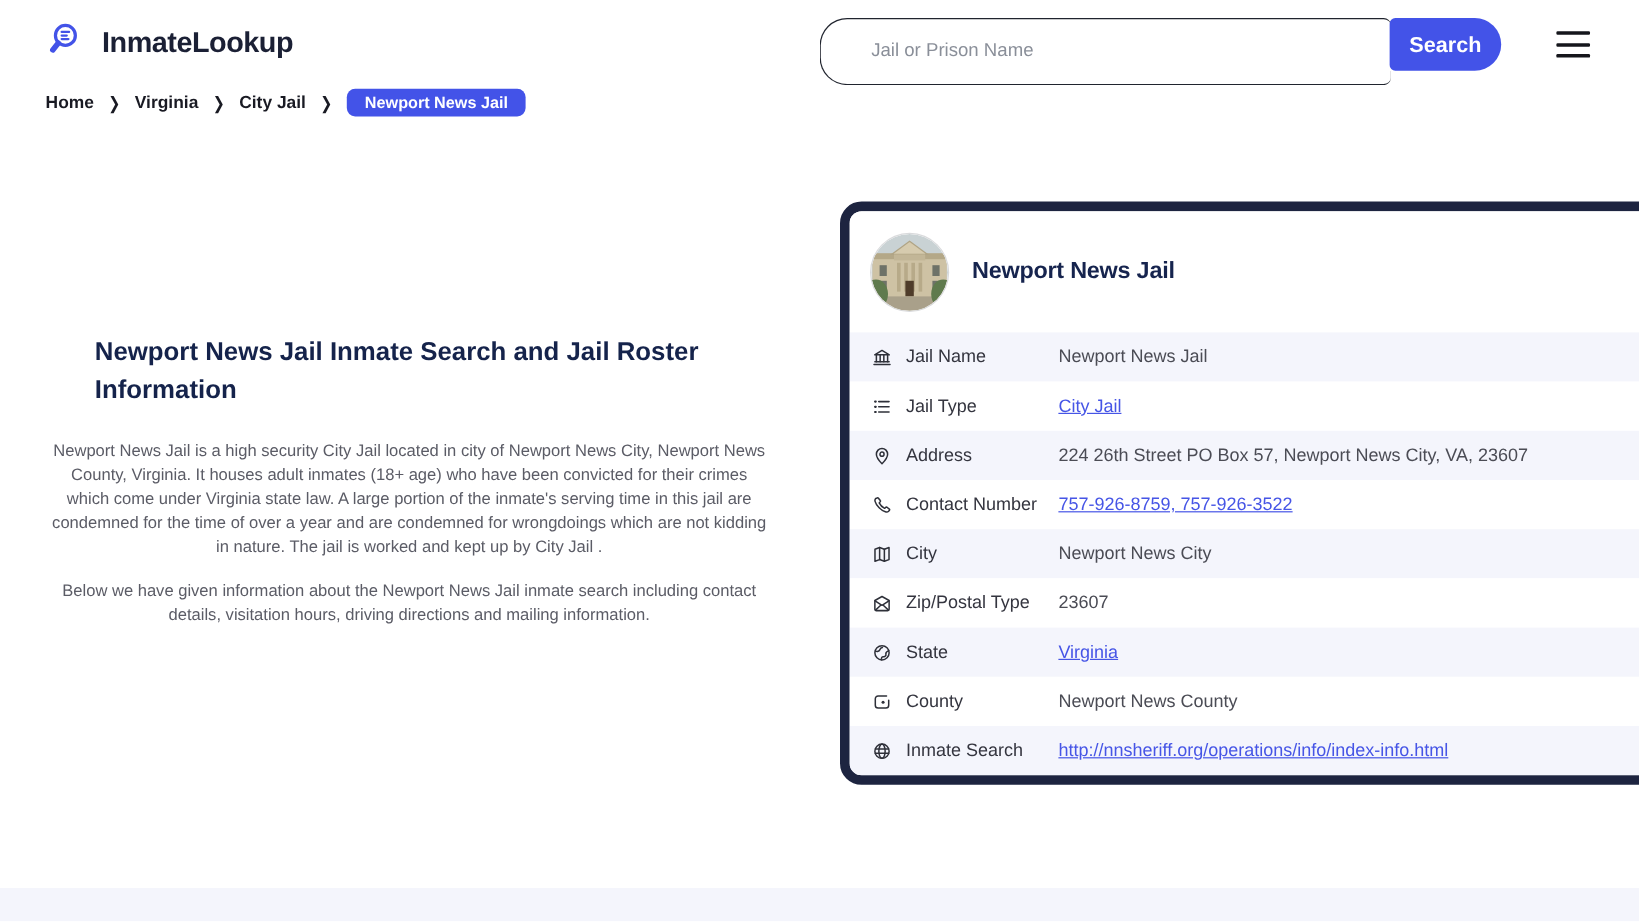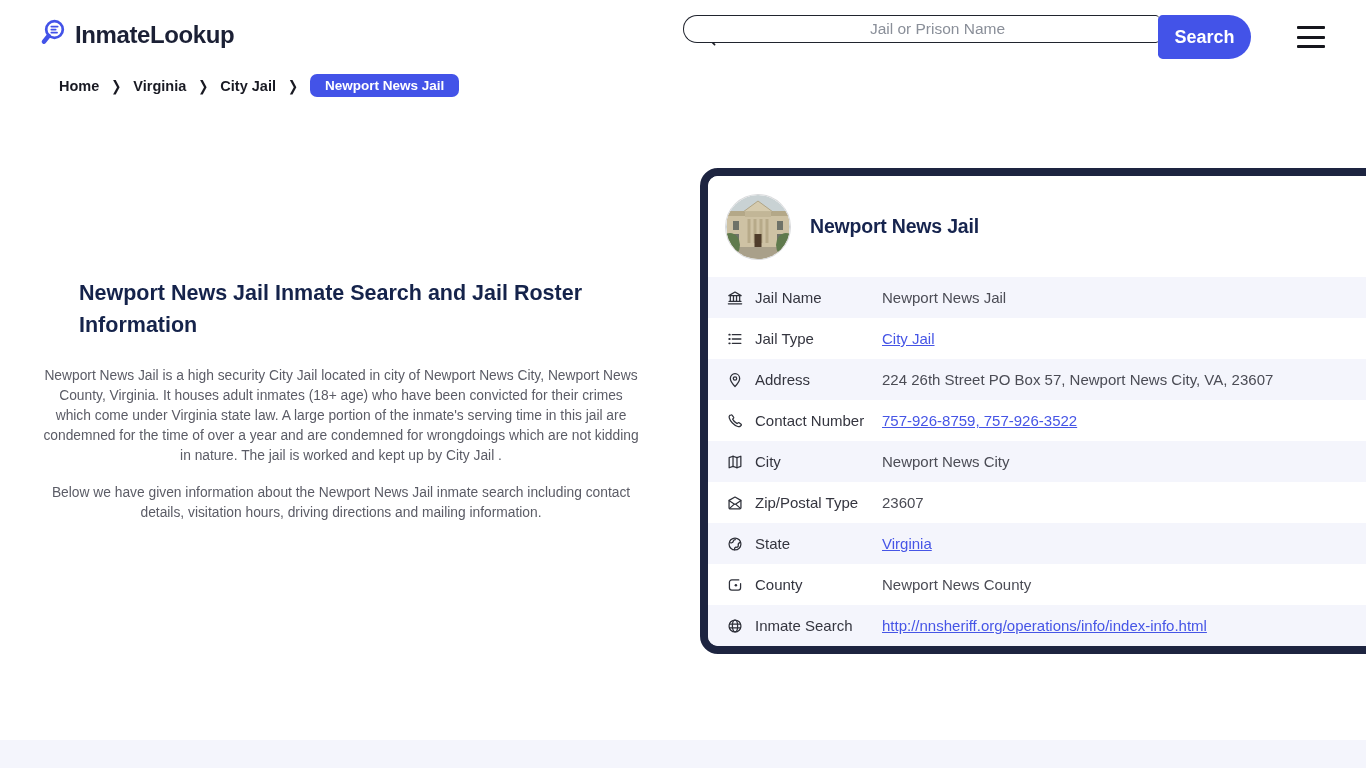--- a/index.html
+++ b/index.html
@@ -14,46 +14,45 @@
   html,body{width:1366px;height:768px;}
   body{
     font-family:"Liberation Sans","DejaVu Sans",sans-serif;
     background:#ffffff;
     overflow:hidden;
     position:relative;
   }
   .page{position:relative;width:1366px;height:768px;background:#fff;overflow:hidden;}
 
   
-  .logo{position:absolute;left:38px;top:18px;display:flex;align-items:center;gap:7px;cursor:pointer;}
+  .logo{position:absolute;left:38px;top:18px;display:flex;align-items:center;gap:17px;cursor:pointer;}
   .logo-text{font-size:24px;font-weight:700;color:#1b2035;letter-spacing:-0.4px;}
 
   .search-group{position:absolute;left:683px;top:15px;width:568px;height:44px;}
   .search-input{
-    position:absolute;left:0;top:0;width:476px;height:28px;
+    position:absolute;left:0;top:0;width:476px;height:56px;
     border:1.6px solid #20242e;border-right:none;
     border-radius:23px 6px 6px 23px;
     padding:0 10px 0 42px;font-size:15.5px;color:#222;outline:none;
     font-family:"Liberation Sans","DejaVu Sans",sans-serif;
-    text-align:center;
   }
   .search-input::placeholder{color:#8a8f99;}
   .search-icon{position:absolute;left:13px;top:11px;pointer-events:none;}
   .search-btn{
     position:absolute;left:475px;top:0;width:93px;height:44px;
     background:var(--accent);color:#fff;border:none;
     border-radius:5px 23px 23px 5px;
     font-size:18px;font-weight:700;cursor:pointer;
     font-family:"Liberation Sans","DejaVu Sans",sans-serif;
   }
   .hamburger{position:absolute;left:1297px;top:26px;width:28px;height:22px;display:flex;flex-direction:column;justify-content:space-between;cursor:pointer;}
   .hamburger span{display:block;height:3px;background:#15161c;border-radius:1px;}
 
   
-  .breadcrumb{position:absolute;left:59px;top:74px;display:flex;align-items:center;gap:12px;}
+  .breadcrumb{position:absolute;left:38px;top:74px;display:flex;align-items:center;gap:12px;}
   .crumb{font-size:14.5px;font-weight:600;color:#191a23;cursor:pointer;}
   .crumb-sep{font-size:12px;font-weight:700;color:#191a23;transform:scaleY(1.2);}
   .crumb-badge{
     background:var(--accent);color:#fff;font-size:13.5px;font-weight:700;
     padding:5px 15px;border-radius:7px;line-height:1;height:23px;display:flex;align-items:center;
   }
 
   
   .article{position:absolute;left:43px;top:277px;width:604px;}
   .article h1{font-size:21.5px;line-height:1.5;font-weight:700;color:#15234b;width:578px;margin-left:36px;}

